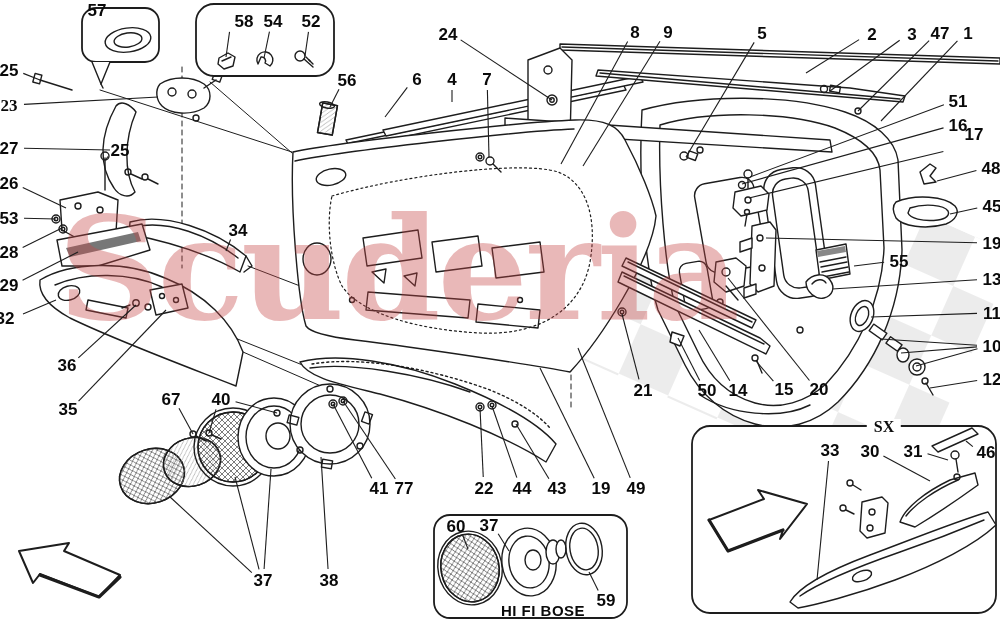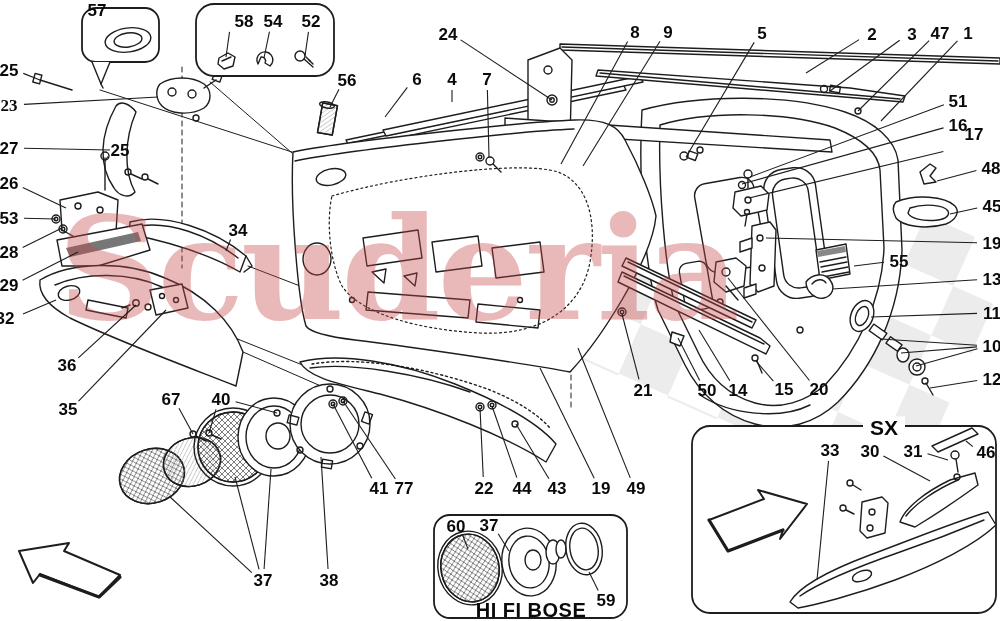--- a/index.html
+++ b/index.html
@@ -14,22 +14,22 @@
   .callout{position:absolute;transform:translate(-50%,-50%);
     font-weight:bold;font-size:17px;color:#0a0a0a;white-space:nowrap;line-height:1;}
   .wm-title{position:absolute;left:58px;top:198px;font-family:"DejaVu Serif",serif;
     font-weight:bold;font-size:142px;line-height:1;color:#c64848;opacity:.38;letter-spacing:-3px;
     pointer-events:none;}
   .wm-sub{position:absolute;left:62px;top:346px;font-family:"DejaVu Sans",sans-serif;
     font-weight:bold;font-size:54px;line-height:1;color:#bdbdbd;opacity:.55;
     letter-spacing:40px;word-spacing:28px;pointer-events:none;}
   .inset-label{position:absolute;transform:translate(-50%,-50%);font-weight:bold;color:#0a0a0a;
     background:#fff;padding:0 7px;line-height:1;}
-  #sx-label{font-size:21px;}
-  #hifi-label{font-size:20px;letter-spacing:.5px;background:transparent;}
+  #sx-label{font-size:16px;font-family:Liberation Serif, serif;}
+  #hifi-label{font-size:15px;letter-spacing:.5px;background:transparent;margin-left:12px;}
 </style>
 </head>
 <body>
 
 <div id="stage">
 
   <div id="checker"></div>
 
   <svg id="art" class="layer" viewBox="0 0 1000 621">
     <defs>

